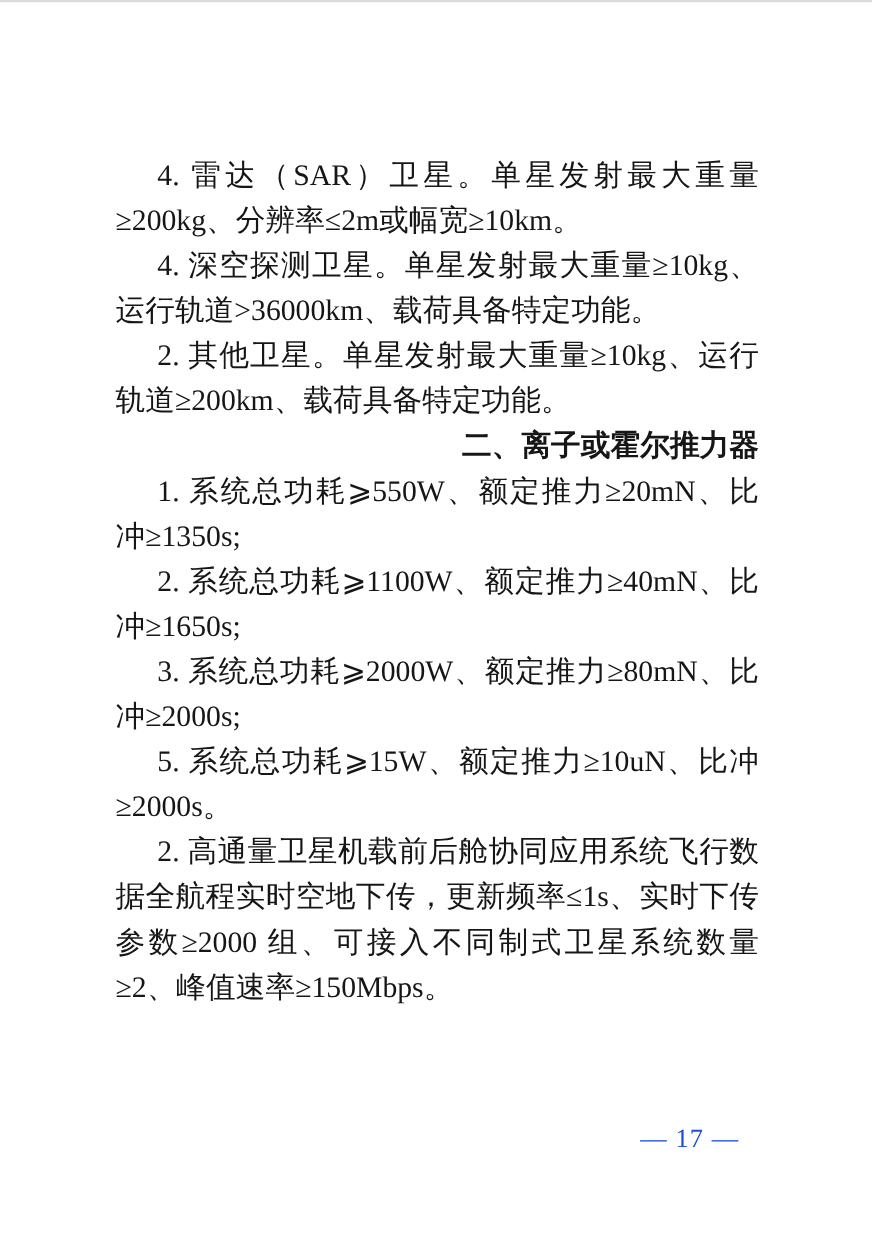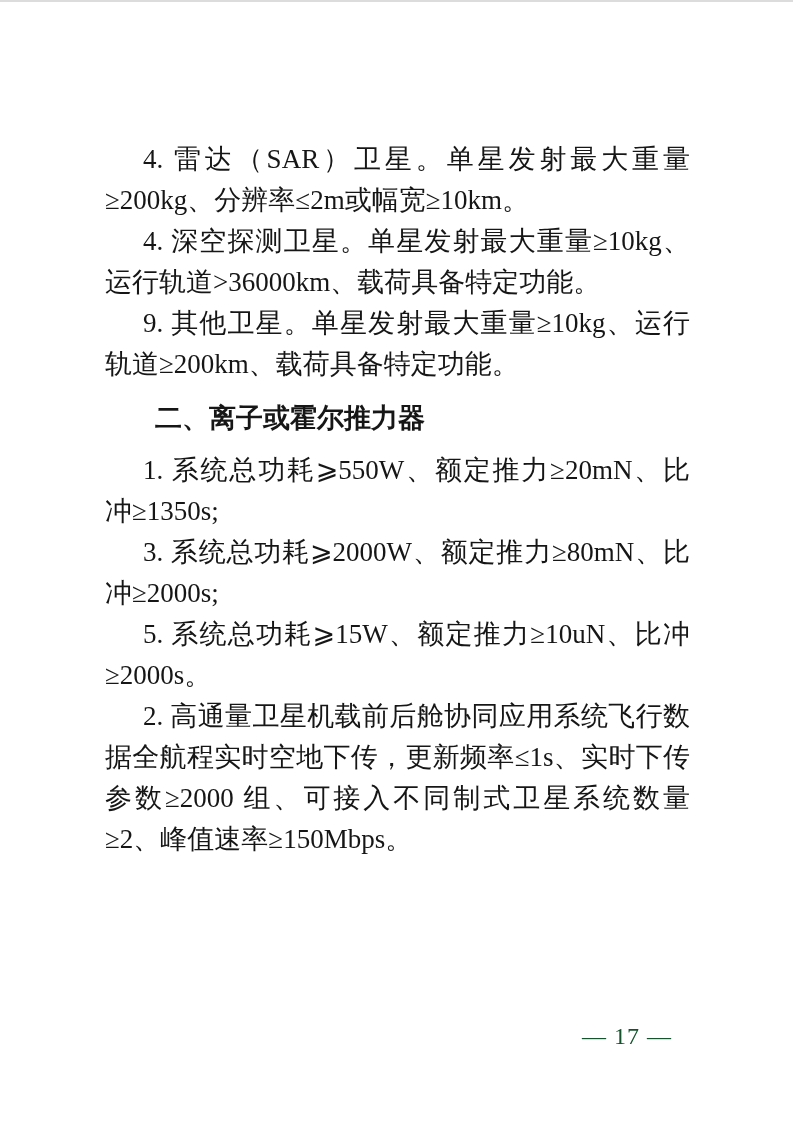--- a/index.html
+++ b/index.html
@@ -32,54 +32,55 @@
     text-justify: inter-character;
   }
   .para {
     margin: 0;
     text-indent: 38px;
   }
   .lead {
     font-weight: normal;
   }
   .heading {
-    margin: 12px;
+    margin: 0;
     text-indent: 38px;
     font-weight: bold;
     font-family: "DejaVu Sans", "Liberation Sans", sans-serif;
-    text-align: left;
+    text-align: right;
   }
   .page-number {
     position: absolute;
     top: 1021px;
     left: 552px;
     width: 150px;
     text-align: center;
     font-size: 24px;
     line-height: 30px;
     letter-spacing: 1px;
-    color: #14532d;
+    color: #1d4ed8;
   }
 </style>
 </head>
 <body>
 
 <div class="scan-edge"></div>
 
 <div class="content">
 
   <p class="para"><span class="lead">4. 雷达（SAR）卫星。</span><span>单星发射最大重量≥200kg、分辨率≤2m或幅宽≥10km。</span></p>
 
   <p class="para"><span class="lead">4. 深空探测卫星。</span><span>单星发射最大重量≥10kg、运行轨道&gt;36000km、载荷具备特定功能。</span></p>
 
-  <p class="para"><span class="lead">9. 其他卫星。</span><span>单星发射最大重量≥10kg、运行轨道≥200km、载荷具备特定功能。</span></p>
+  <p class="para"><span class="lead">2. 其他卫星。</span><span>单星发射最大重量≥10kg、运行轨道≥200km、载荷具备特定功能。</span></p>
 
   <p class="heading">二、离子或霍尔推力器</p>
 
   <p class="para">1. 系统总功耗⩾550W、额定推力≥20mN、比冲≥1350s;</p>
+  <p class="para">2. 系统总功耗⩾1100W、额定推力≥40mN、比冲≥1650s;</p>
   <p class="para">3. 系统总功耗⩾2000W、额定推力≥80mN、比冲≥2000s;</p>
   <p class="para">5. 系统总功耗⩾15W、额定推力≥10uN、比冲≥2000s。</p>
 
 
   <p class="para">2. 高通量卫星机载前后舱协同应用系统飞行数据全航程实时空地下传，更新频率≤1s、实时下传参数≥2000 组、可接入不同制式卫星系统数量≥2、峰值速率≥150Mbps。</p>
 
 </div>
 
 <div class="page-number">— 17 —</div>
 

